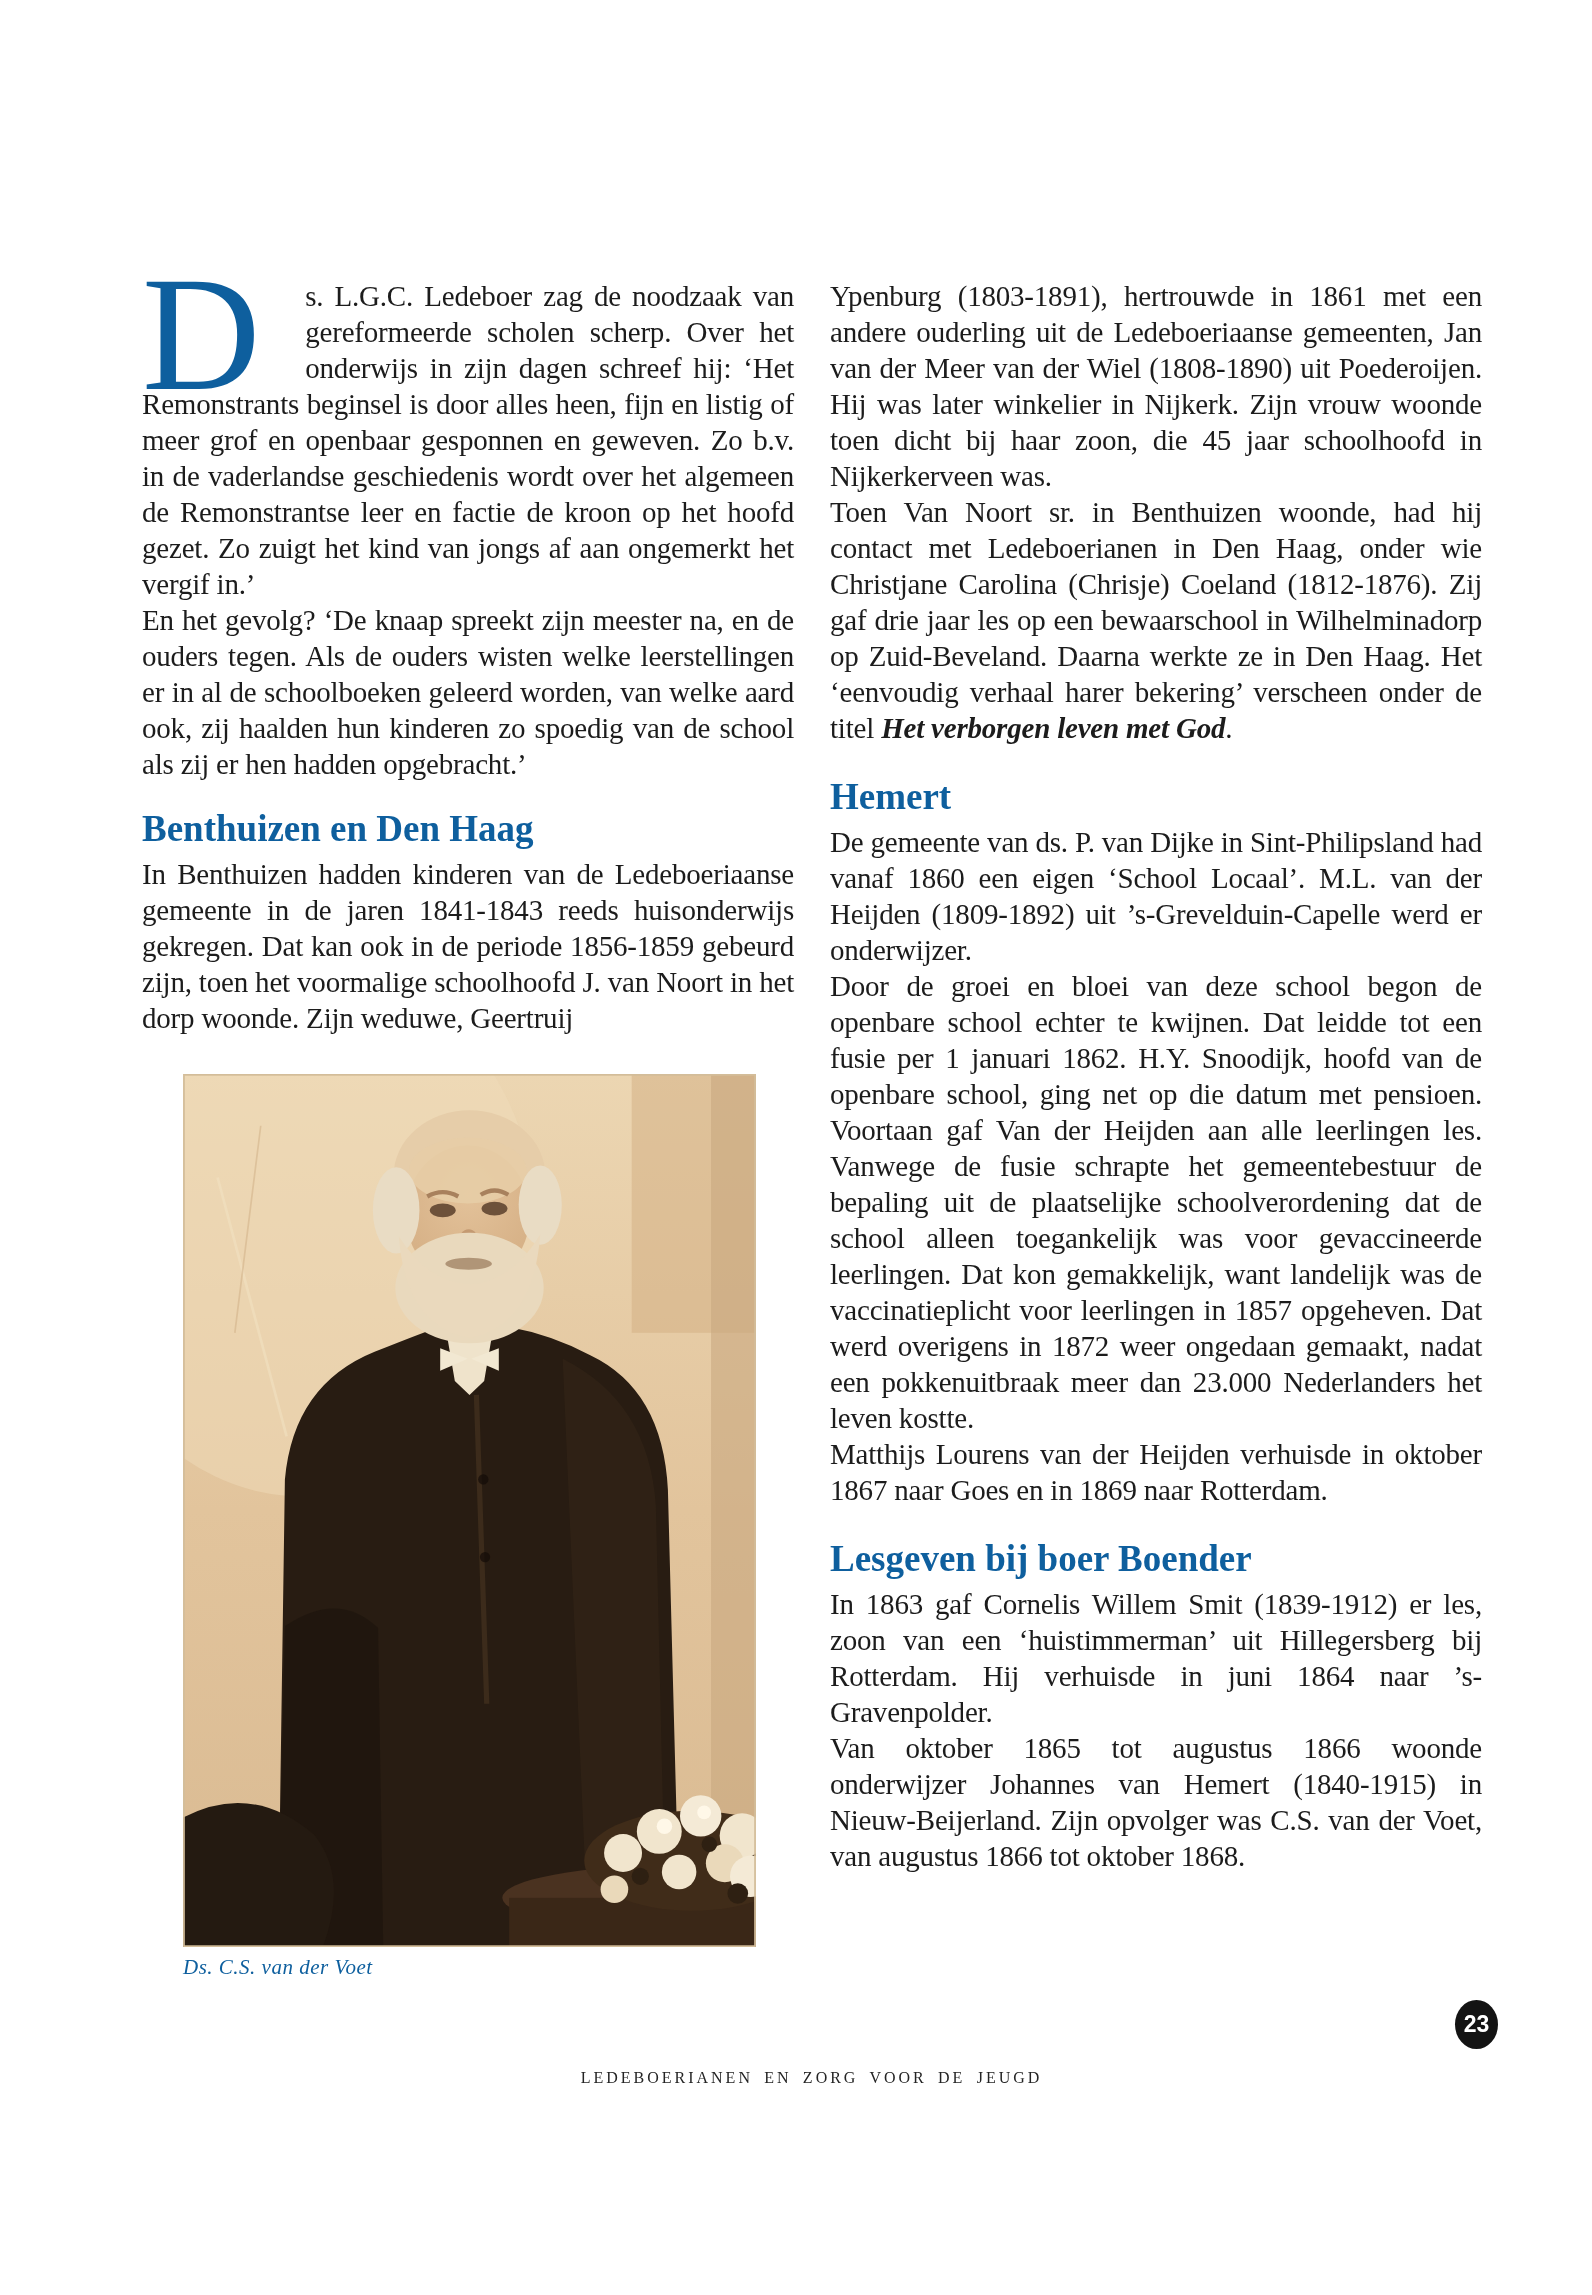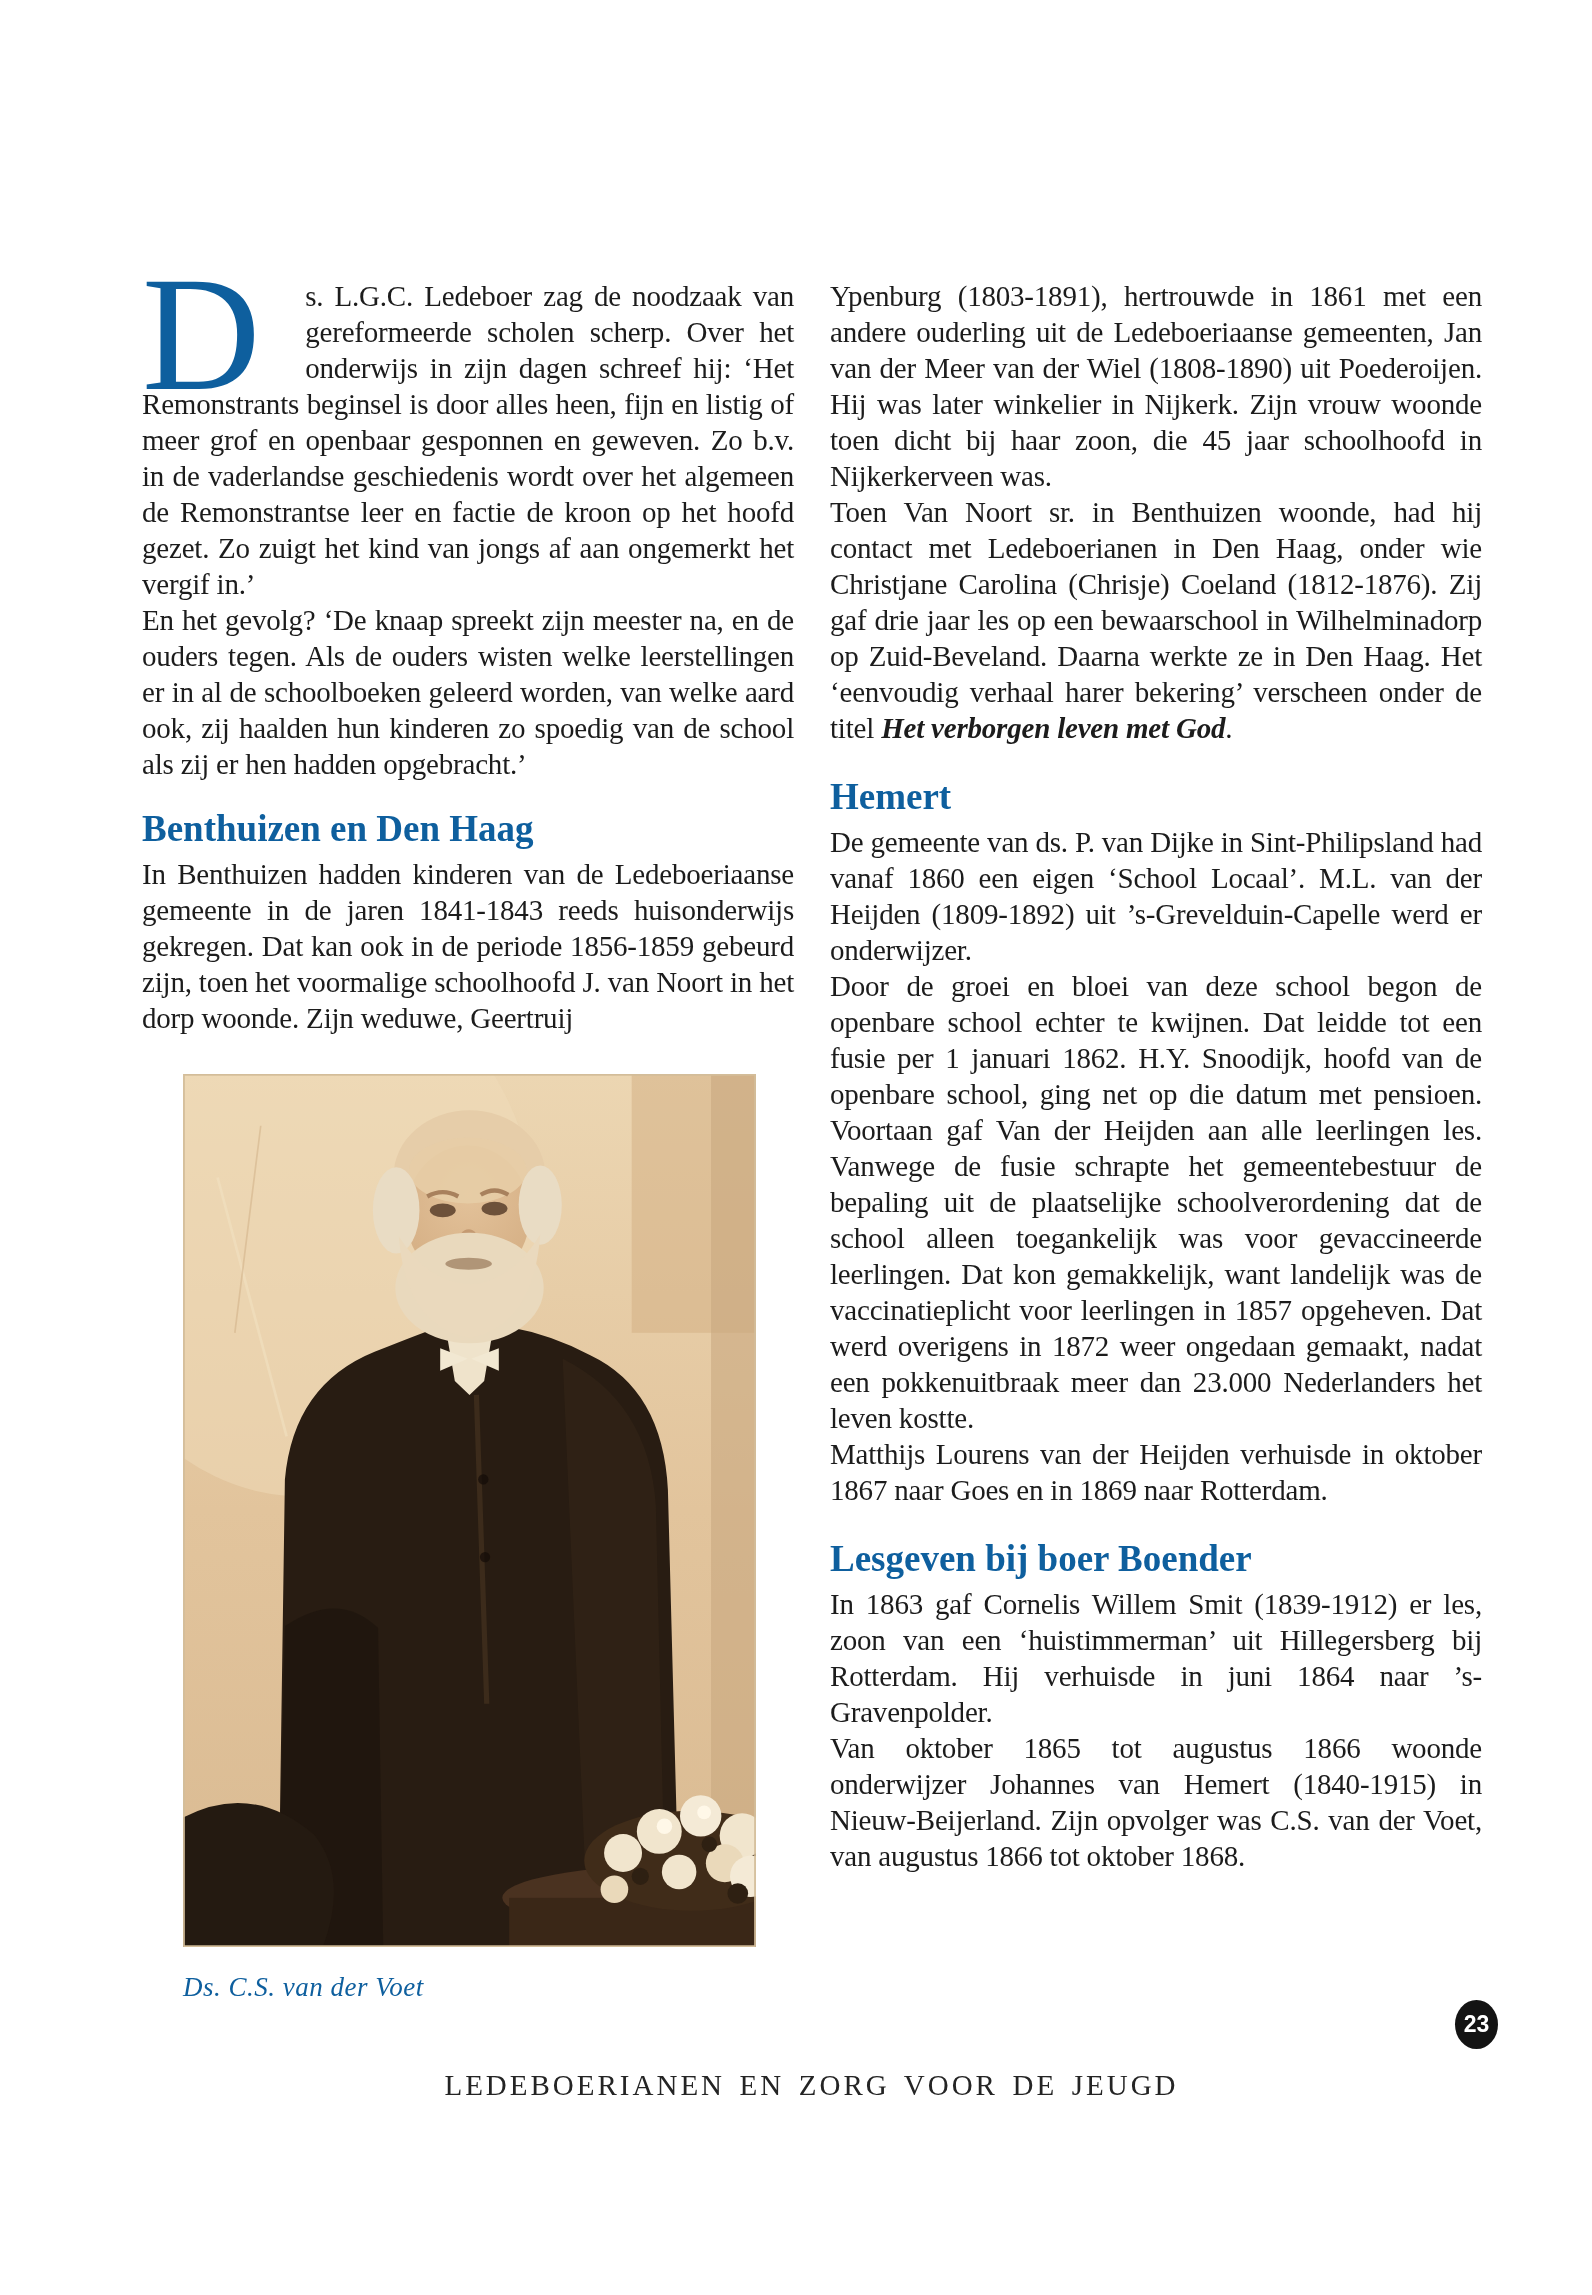--- a/index.html
+++ b/index.html
@@ -52,32 +52,32 @@
     color:var(--accent);
     font-weight:400;
   }
   .italic{font-style:italic;font-weight:bold;}
   figure.photo{
     margin:38px 0 0 41px;
     width:573px;
   }
   figure.photo svg{display:block;}
   figcaption{
-    margin-top:24px;
+    margin-top:4px;
     font-style:italic;
-    font-size:27px;
+    font-size:21px;
     line-height:33px;
     letter-spacing:0.5px;
     color:var(--accent);
   }
   .footer{
     position:absolute;
     left:142px;top:2069px;width:1339px;
     text-align:center;
-    font-size:29px;
+    font-size:16px;
     letter-spacing:3px;
     word-spacing:4.3px;
     color:var(--footer-text);
   }
   .page-badge{
     position:absolute;
     left:1455px;top:2000px;
     width:43px;height:49px;
     background:var(--badge-bg);
     border-radius:50%;

